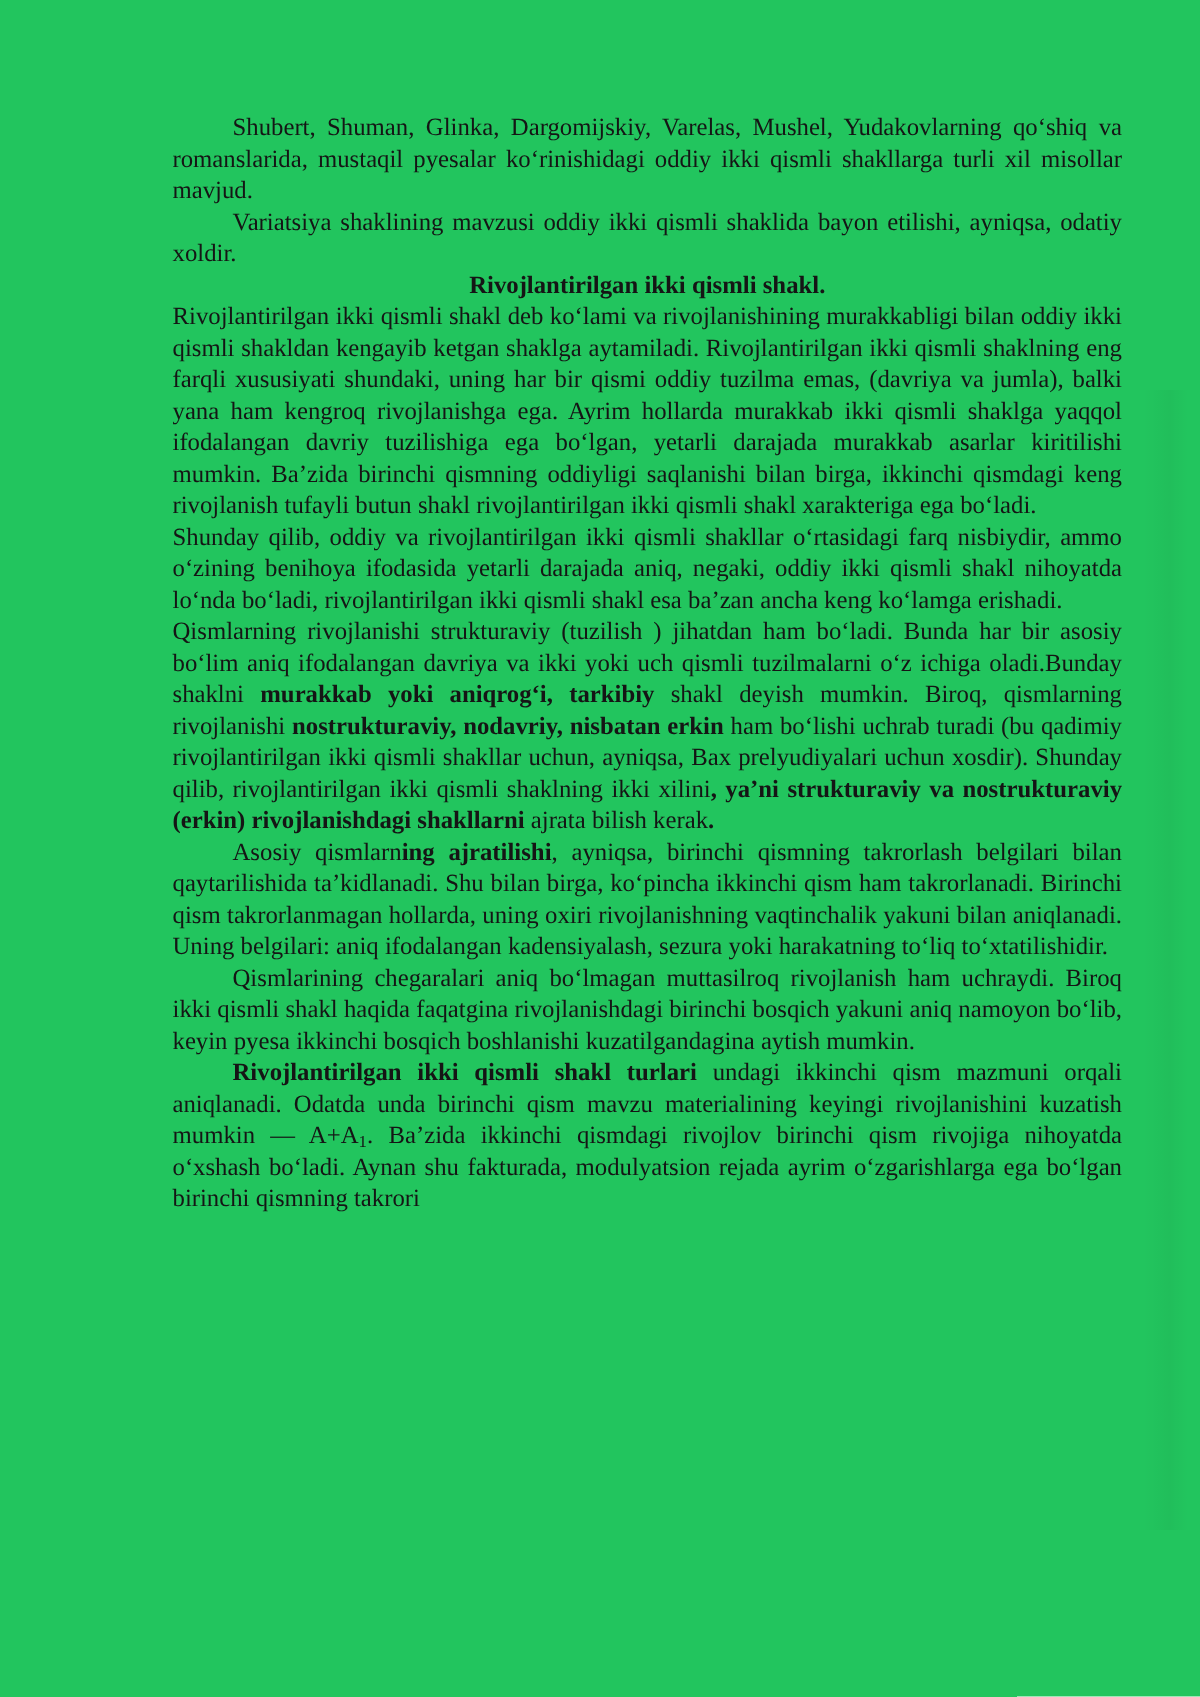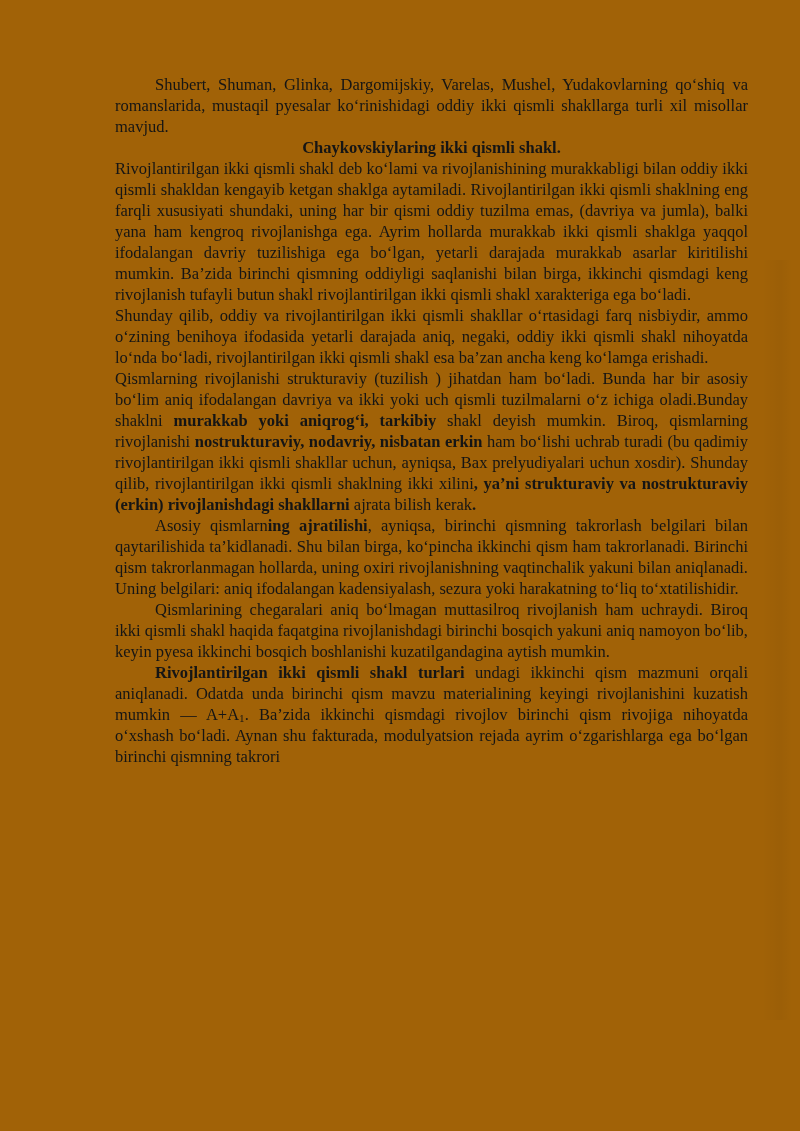--- a/index.html
+++ b/index.html
@@ -4,21 +4,21 @@
 <style>
   html, body {
     margin: 0;
     padding: 0;
     background: #ffffff;
   }
   .page {
     position: relative;
     width: 800px;
     height: 1131px;
-    background: #a16207;
+    background: #22c55e;
     overflow: hidden;
     font-family: "Liberation Serif", serif;
     color: #151515;
   }
   
   .scan-shade {
     position: absolute;
     top: 260px;
     right: 8px;
     width: 30px;
@@ -53,21 +53,22 @@
     vertical-align: -0.22em;
   }
 </style>
 </head>
 <body>
 
 <div class="page">
   <div class="scan-shade"></div>
   <div class="content">
       <p class="para indent"><span>Shubert, Shuman, Glinka, Dargomijskiy, Varelas, Mushel, Yudakovlarning qoʻshiq va romanslarida, mustaqil pyesalar koʻrinishidagi oddiy ikki qismli shakllarga turli xil misollar mavjud.</span></p>
-      <p class="heading"><span class="b">Chaykovskiylaring ikki qismli shakl.</span></p>
+      <p class="para indent"><span>Variatsiya shaklining mavzusi oddiy ikki qismli shaklida bayon etilishi, ayniqsa, odatiy xoldir.</span></p>
+      <p class="heading"><span class="b">Rivojlantirilgan ikki qismli shakl.</span></p>
       <p class="para"><span>Rivojlantirilgan ikki qismli shakl deb koʻlami va rivojlanishining murakkabligi bilan oddiy ikki qismli shakldan kengayib ketgan shaklga aytamiladi. Rivojlantirilgan ikki qismli shaklning eng farqli xususiyati shundaki, uning har bir qismi oddiy tuzilma emas, (davriya va jumla), balki yana ham kengroq rivojlanishga ega. Ayrim hollarda murakkab ikki qismli shaklga yaqqol ifodalangan davriy tuzilishiga ega boʻlgan, yetarli darajada murakkab asarlar kiritilishi mumkin. Ba’zida birinchi qismning oddiyligi saqlanishi bilan birga, ikkinchi qismdagi keng rivojlanish tufayli butun shakl </span><span class="i">rivojlantirilgan ikki qismli shakl</span><span> xarakteriga ega boʻladi.</span></p>
       <p class="para"><span>Shunday qilib, oddiy va rivojlantirilgan ikki qismli shakllar oʻrtasidagi farq nisbiydir, ammo oʻzining benihoya ifodasida yetarli darajada aniq, negaki, oddiy ikki qismli shakl nihoyatda loʻnda boʻladi, rivojlantirilgan ikki qismli shakl esa ba’zan ancha keng koʻlamga erishadi.</span></p>
       <p class="para"><span>Qismlarning rivojlanishi strukturaviy (tuzilish ) jihatdan ham boʻladi. Bunda har bir asosiy boʻlim aniq ifodalangan davriya va ikki yoki uch qismli tuzilmalarni oʻz ichiga oladi.Bunday shaklni </span><span class="b">murakkab yoki aniqrogʻi, tarkibiy</span><span> shakl deyish mumkin. Biroq, qismlarning rivojlanishi </span><span class="b">nostrukturaviy, nodavriy, nisbatan erkin</span><span> ham boʻlishi uchrab turadi (bu qadimiy rivojlantirilgan ikki qismli shakllar uchun, ayniqsa, Bax prelyudiyalari uchun xosdir). Shunday qilib, rivojlantirilgan ikki qismli shaklning ikki xilini</span><span class="b">, ya’ni strukturaviy va nostrukturaviy (erkin) rivojlanishdagi shakllarni</span><span> ajrata bilish kerak</span><span class="b">.</span></p>
       <p class="para indent"><span>Asosiy qismlarn</span><span class="b">ing ajratilishi</span><span>, ayniqsa, birinchi qismning takrorlash belgilari bilan qaytarilishida ta’kidlanadi. Shu bilan birga, koʻpincha ikkinchi qism ham takrorlanadi. Birinchi qism takrorlanmagan hollarda, uning oxiri rivojlanishning vaqtinchalik yakuni bilan aniqlanadi. Uning belgilari: aniq ifodalangan kadensiyalash, sezura yoki harakatning toʻliq toʻxtatilishidir.</span></p>
       <p class="para indent"><span>Qismlarining chegaralari aniq boʻlmagan muttasilroq rivojlanish ham uchraydi. Biroq ikki qismli shakl haqida faqatgina rivojlanishdagi birinchi bosqich yakuni aniq namoyon boʻlib, keyin pyesa ikkinchi bosqich boshlanishi kuzatilgandagina aytish mumkin.</span></p>
       <p class="para indent"><span class="b">Rivojlantirilgan ikki qismli shakl turlari</span><span> undagi ikkinchi qism mazmuni orqali aniqlanadi. Odatda unda birinchi qism mavzu materialining keyingi rivojlanishini kuzatish mumkin — A+A</span><sub>1</sub><span>. Ba’zida ikkinchi qismdagi rivojlov birinchi qism rivojiga nihoyatda oʻxshash boʻladi. Aynan shu fakturada, modulyatsion rejada ayrim oʻzgarishlarga ega boʻlgan birinchi qismning takrori</span></p>
     </div>
 </div>
 
 </body></html>

